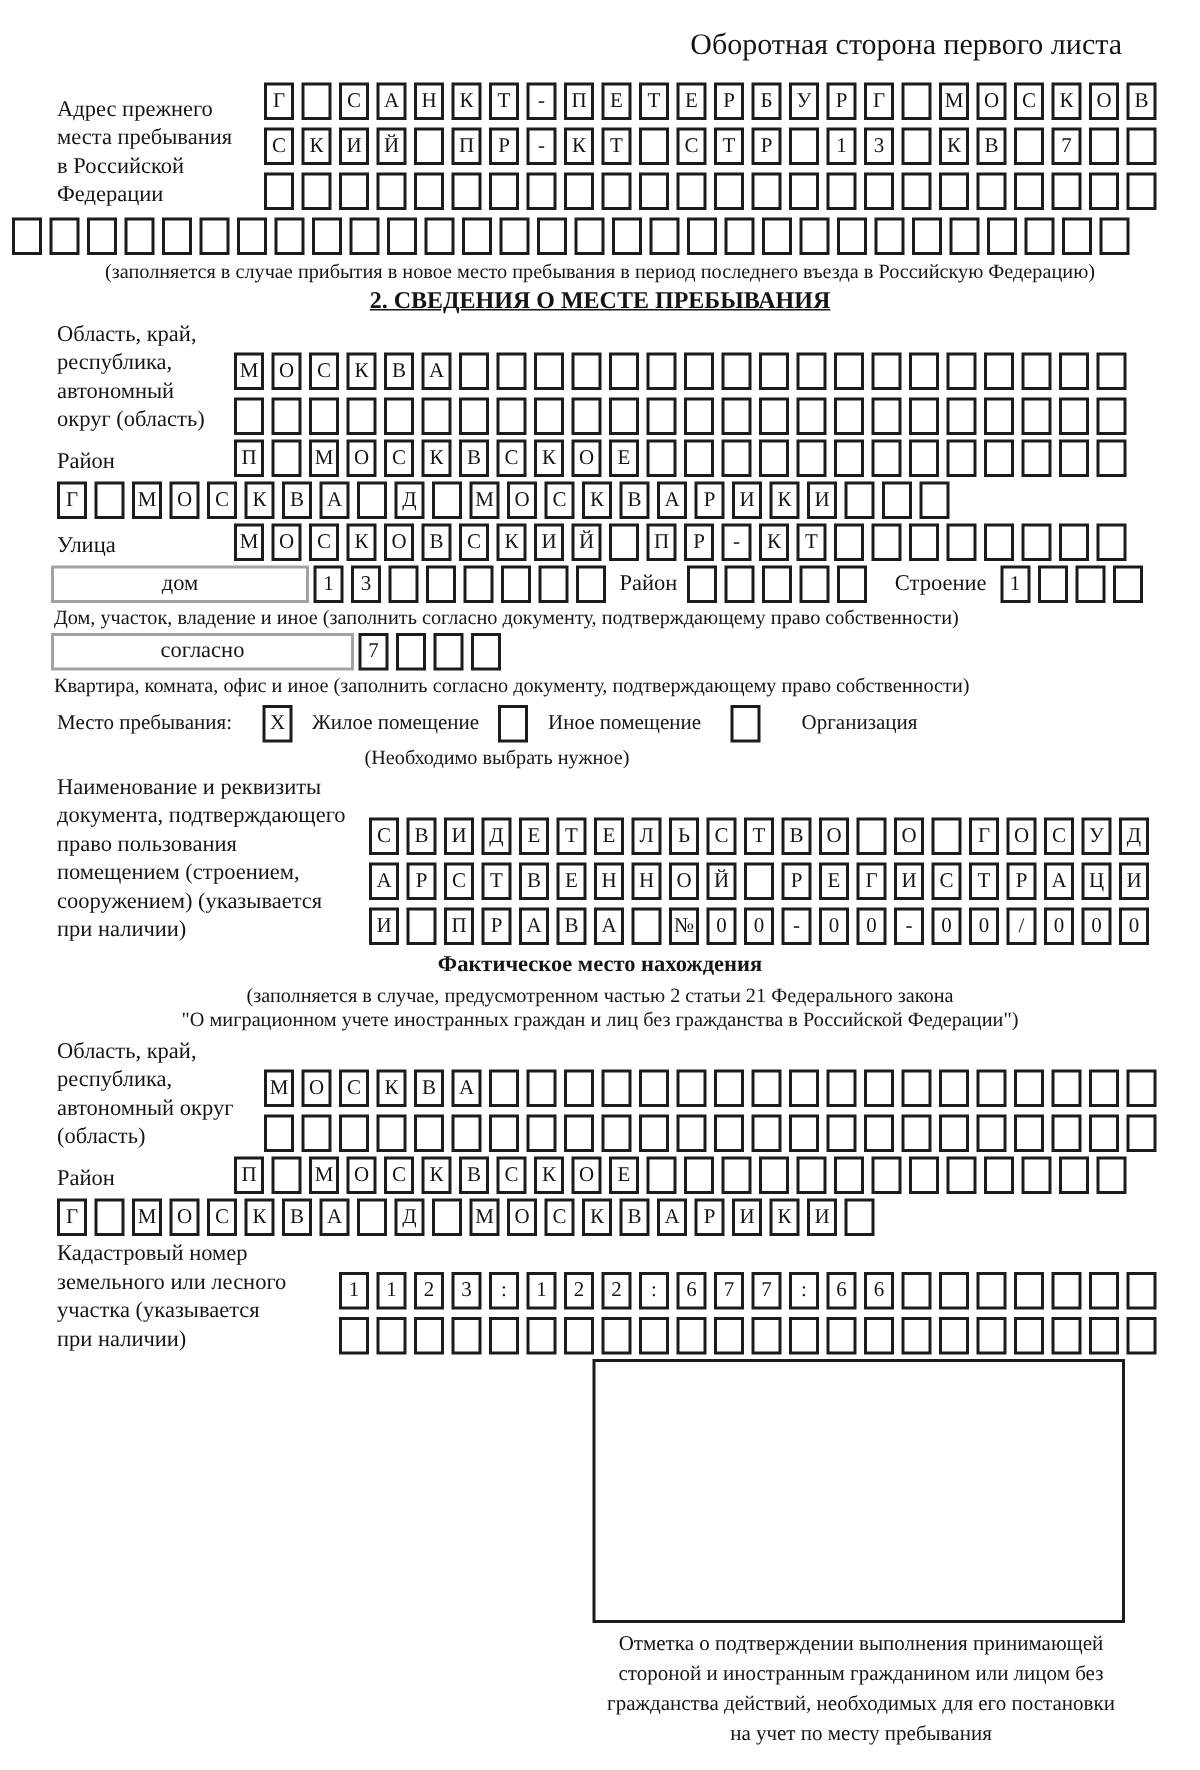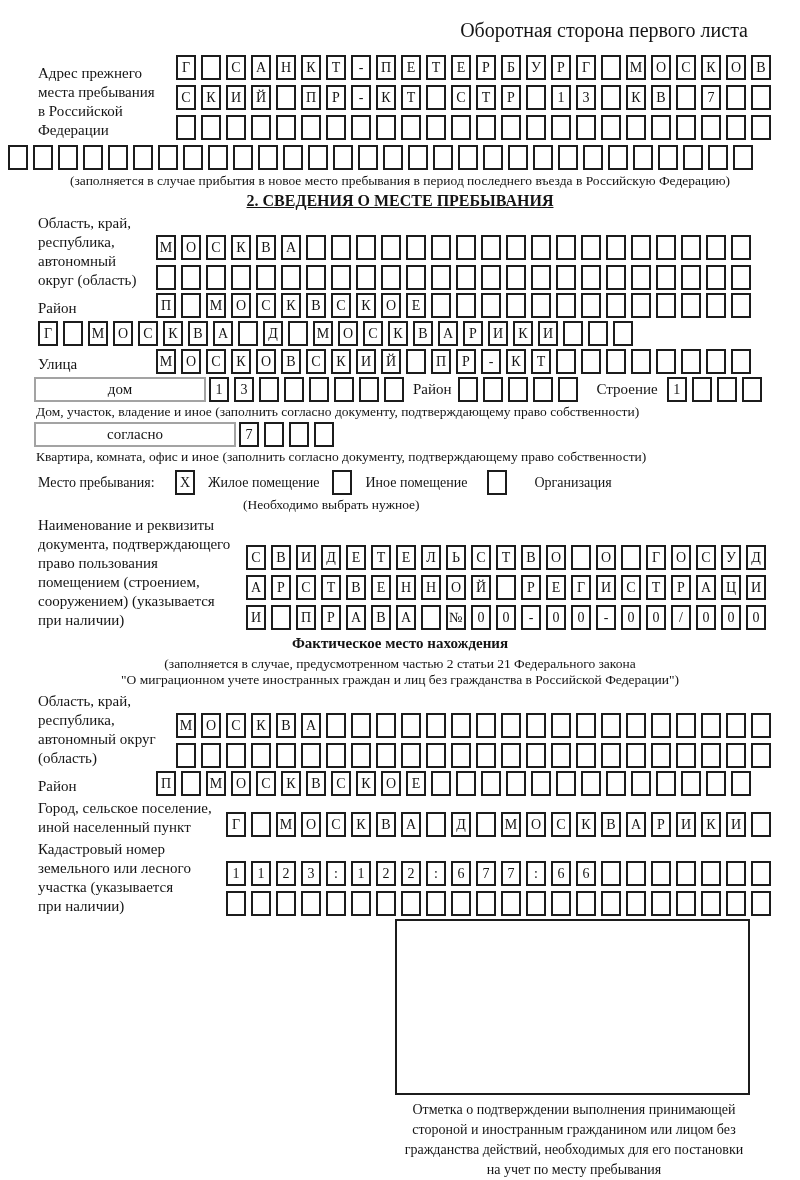--- a/index.html
+++ b/index.html
@@ -525,21 +525,20 @@
       <span class="cell"></span>
       <span class="cell"></span>
       <span class="cell"></span>
       <span class="cell"></span>
       <span class="cell"></span>
       <span class="cell"></span>
     </div>
 </div>
 
 <div class="formrow">
-  <div class="label w188">Город, сельское поселение,<br>иной населенный пункт</div>
   <div class="cellrow">
       <span class="cell">Г</span>
       <span class="cell"></span>
       <span class="cell">М</span>
       <span class="cell">О</span>
       <span class="cell">С</span>
       <span class="cell">К</span>
       <span class="cell">В</span>
       <span class="cell">А</span>
       <span class="cell"></span>

